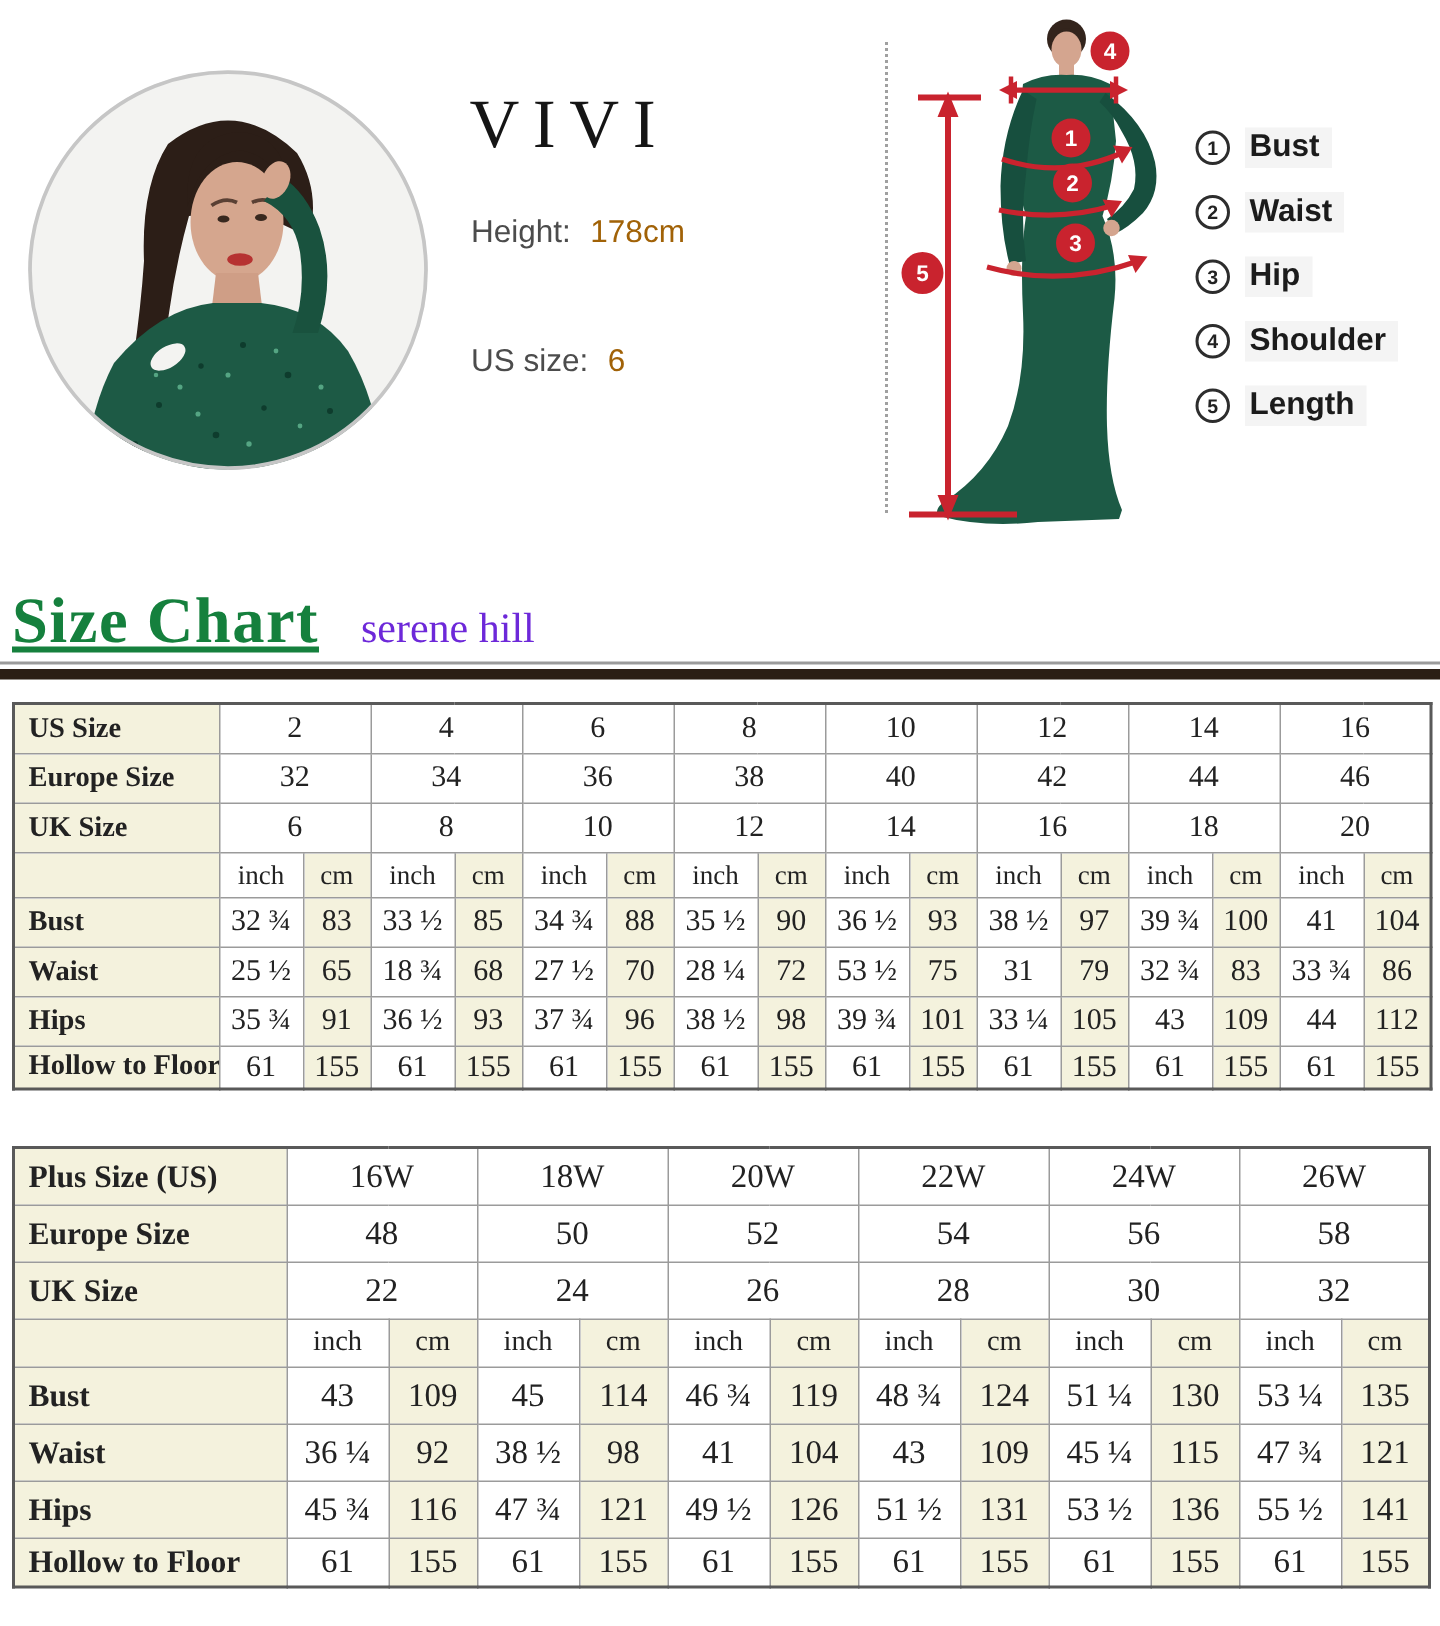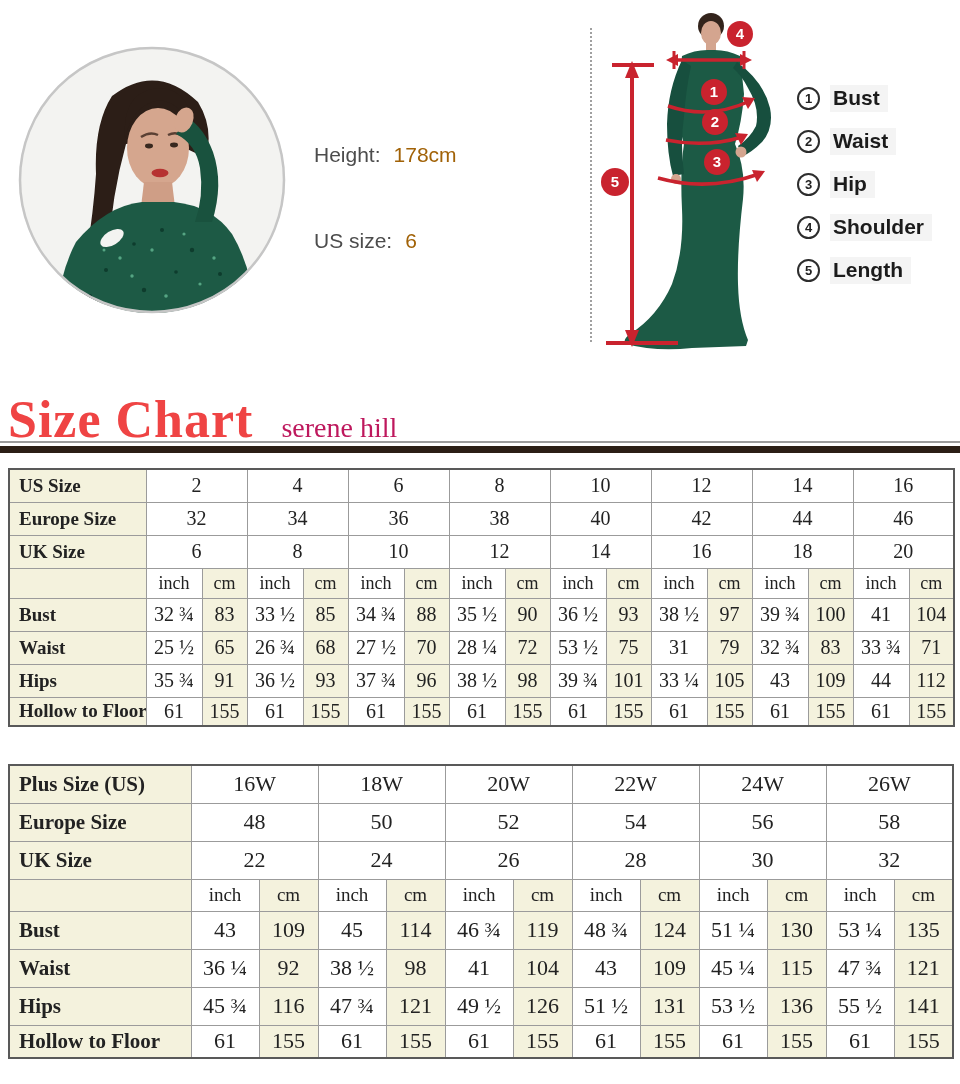--- a/index.html
+++ b/index.html
@@ -22,22 +22,22 @@
   .legend{position:absolute;left:797px;top:84px;list-style:none;margin:0;padding:0;}
   .legend li{display:flex;align-items:center;height:29px;margin-bottom:14px;
     font-family:"Liberation Sans",sans-serif;font-weight:700;font-size:21px;color:#1b1b1b;}
   .legend .num{box-sizing:border-box;width:23px;height:23px;flex:0 0 23px;border:2px solid #2d2d2d;
     border-radius:50%;display:flex;align-items:center;justify-content:center;
     font-size:13px;font-weight:700;background:#fff;margin-right:10px;color:#222;}
   .legend .lbl{background:#f4f4f4;padding:1px 8px 2px 3px;}
   
   .heading{position:absolute;left:8px;top:390px;width:944px;white-space:nowrap;}
   .heading h1{display:inline;margin:0;font-family:"Liberation Serif",serif;
-    font-weight:700;font-size:52px;color:#ef4444;letter-spacing:1px;}
-  .heading .subtitle{font-family:"Liberation Serif",serif;font-size:28px;color:#be185d;
+    font-weight:700;font-size:43px;color:#15803d;letter-spacing:1px;text-decoration:underline;}
+  .heading .subtitle{font-family:"Liberation Serif",serif;font-size:28px;color:#6d28d9;
     margin-left:28px;}
   .rule{position:absolute;left:0;top:441px;width:960px;}
   .rule .thin{height:2px;background:#9b9b9b;margin-bottom:3px;}
   .rule .thick{height:7px;background:#2b1e15;}
   
   .size-table{border-collapse:collapse;table-layout:fixed;position:absolute;left:8px;
     background:#fff;border:2px solid #595959;}
   .size-table td{border:1px solid #9b9b9b;text-align:center;vertical-align:middle;
     font-family:"Liberation Serif",serif;color:#222;padding:0;white-space:nowrap;overflow:hidden;}
   .size-table td.lbl{background:#f4f2dd;text-align:left;padding-left:9px;font-weight:700;}
@@ -104,20 +104,21 @@
           <circle cx="116" cy="232" r="1.7"></circle>
           <circle cx="150" cy="252" r="1.8"></circle>
         <circle cx="184" cy="240" r="1.6"></circle>
           <circle cx="88" cy="206" r="1.5"></circle>
           <circle cx="214" cy="252" r="1.7"></circle>
       </g>
     </g>
     <circle cx="136" cy="136" r="132" fill="none" stroke="#c6c6c6" stroke-width="2.5"></circle>
   </svg>
 
+  <div class="brand">VIVI</div>
   <div class="info-line info-1">
     <span>Height:</span><span class="val">178cm</span>
   </div>
   <div class="info-line info-3">
     <span>US size:</span><span class="val">6</span>
   </div>
 
   <div class="dotted-sep"></div>
 
   <svg class="diagram" width="206" height="364" viewBox="0 0 206 364">
@@ -286,34 +287,34 @@
           <td class="cm">97</td>
           <td class="inch">39 ¾</td>
           <td class="cm">100</td>
           <td class="inch">41</td>
           <td class="cm">104</td>
         </tr>
         <tr class="data-row">
           <td class="lbl">Waist</td>
           <td class="inch">25 ½</td>
           <td class="cm">65</td>
-          <td class="inch">26 ¾</td>
+          <td class="inch">18 ¾</td>
           <td class="cm">68</td>
           <td class="inch">27 ½</td>
           <td class="cm">70</td>
           <td class="inch">28 ¼</td>
           <td class="cm">72</td>
           <td class="inch">53 ½</td>
           <td class="cm">75</td>
           <td class="inch">31</td>
           <td class="cm">79</td>
           <td class="inch">32 ¾</td>
           <td class="cm">83</td>
           <td class="inch">33 ¾</td>
-          <td class="cm">71</td>
+          <td class="cm">86</td>
         </tr>
         <tr class="data-row">
           <td class="lbl">Hips</td>
           <td class="inch">35 ¾</td>
           <td class="cm">91</td>
           <td class="inch">36 ½</td>
           <td class="cm">93</td>
           <td class="inch">37 ¾</td>
           <td class="cm">96</td>
           <td class="inch">38 ½</td>

